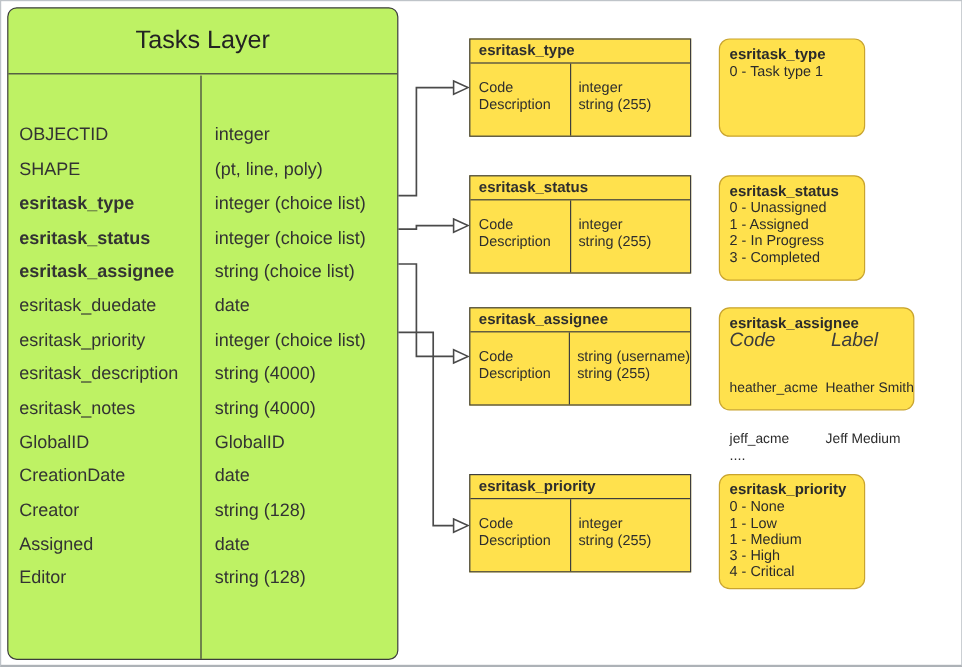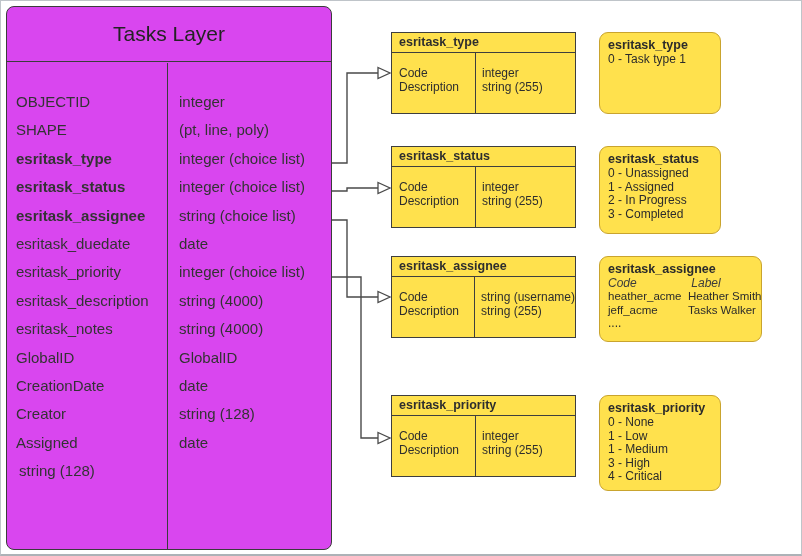--- a/index.html
+++ b/index.html
@@ -8,32 +8,32 @@
     background:#fff;border:1px solid #bfc4c9;border-bottom:2px solid #adb2b7;
     font-family:"Liberation Sans","DejaVu Sans",sans-serif;color:#333;
     overflow:hidden;
   }
   
   .connectors{position:absolute;left:0;top:0;width:802px;height:556px;pointer-events:none;}
 
   
   .layer-box{
     position:absolute;left:5px;top:5px;width:326px;height:544px;box-sizing:border-box;
-    background:#d946ef;border:1.6px solid var(--line,#3c3c3c);border-radius:8px;
+    background:#bef264;border:1.6px solid var(--line,#3c3c3c);border-radius:8px;
   }
   .layer-title{
     height:54px;line-height:54px;text-align:center;font-size:21px;color:#232323;
     border-bottom:1.6px solid var(--line,#3c3c3c);
   }
   .layer-body{position:absolute;top:56px;bottom:0;left:0;right:0;padding-top:30px;}
   .layer-body::before{
     content:"";position:absolute;left:160px;top:0;bottom:0;width:0;
     border-left:1.6px solid var(--line,#3c3c3c);
   }
-  .frow{display:flex;height:28.4px;align-items:flex-start;font-size:15px;color:#333;}
+  .frow{display:flex;height:28.4px;align-items:flex-end;font-size:15px;color:#333;}
   .fname{width:160px;padding-left:9px;box-sizing:border-box;white-space:nowrap;}
   .ftype{padding-left:12px;white-space:nowrap;}
   .frow.bold .fname{font-weight:700;}
 
   
   .spec{
     position:absolute;width:185px;height:82px;box-sizing:border-box;
     background:var(--yellow,#FFE14D);border:1.5px solid #3e3e3e;color:#2e2e2e;
   }
   #spec-type{left:390px;top:31px;}
@@ -54,24 +54,24 @@
     position:absolute;box-sizing:border-box;border-radius:9px;
     background:var(--yellow,#FFE14D);border:1.5px solid var(--yellow-border,#C9A42E);
     color:#2b2b2b;padding:5px 6px 4px 8px;
   }
   #note-type{left:598px;top:31px;width:122px;height:82px;}
   #note-status{left:598px;top:145px;width:122px;height:88px;}
   #note-assignee{left:598px;top:255px;width:163px;height:86px;}
   #note-priority{left:598px;top:394px;width:122px;height:96px;}
   .note-title{font-size:12.5px;font-weight:700;line-height:15px;white-space:nowrap;}
   .note-lines div,.note-line{font-size:12px;line-height:13.5px;white-space:nowrap;}
-  .note-colheads{font-size:12px;font-style:italic;line-height:13px;color:#3c3c3c;}
+  .note-colheads{font-size:16px;font-style:italic;line-height:13px;color:#3c3c3c;}
   .note-colheads span{display:inline-block;}
   .note-colheads .code,.note-row .code{width:80px;}
-  .note-row{font-size:11.5px;line-height:13.5px;white-space:nowrap;}
+  .note-row{font-size:11.5px;line-height:13.5px;white-space:nowrap;margin-top:28px;}
   .note-row span{display:inline-block;}
 </style>
 </head>
 <body>
 
 <div class="canvas">
 
   <svg class="connectors" viewBox="0 0 802 556" xmlns="http://www.w3.org/2000/svg">
     <g stroke="#4a4a4a" stroke-width="1.4" fill="none">
       <path d="M331 162 H346 V72 H378"></path>
@@ -136,20 +136,21 @@
         </div>
         <div class="frow">
           <span class="fname">Creator</span>
           <span class="ftype">string (128)</span>
         </div>
         <div class="frow">
           <span class="fname">Assigned</span>
           <span class="ftype">date</span>
         </div>
         <div class="frow">
+          <span class="fname">Editor</span>
           <span class="ftype">string (128)</span>
         </div>
       </div>
   </div>
 
   <div class="spec" id="spec-type">
     <div class="spec-title">esritask_type</div>
     <div class="spec-body">
       <div class="spec-keys">
         <div>Code</div>
@@ -222,21 +223,21 @@
   </div>
 
   <div class="note" id="note-assignee">
     <div class="note-title">esritask_assignee</div>
     <div class="note-colheads">
       <span class="code">Code</span>
       <span>Label</span>
     </div>
     <div id="assignee-rows">
         <div class="note-row"><span class="code">heather_acme</span><span>Heather Smith</span></div>
-        <div class="note-row"><span class="code">jeff_acme</span><span>Tasks Walker</span></div>
+        <div class="note-row"><span class="code">jeff_acme</span><span>Jeff Medium</span></div>
       </div>
     <div class="note-line">....</div>
   </div>
 
   <div class="note" id="note-priority">
     <div class="note-title">esritask_priority</div>
     <div class="note-lines">
         <div>0 - None</div>
         <div>1 - Low</div>
         <div>1 - Medium</div>

